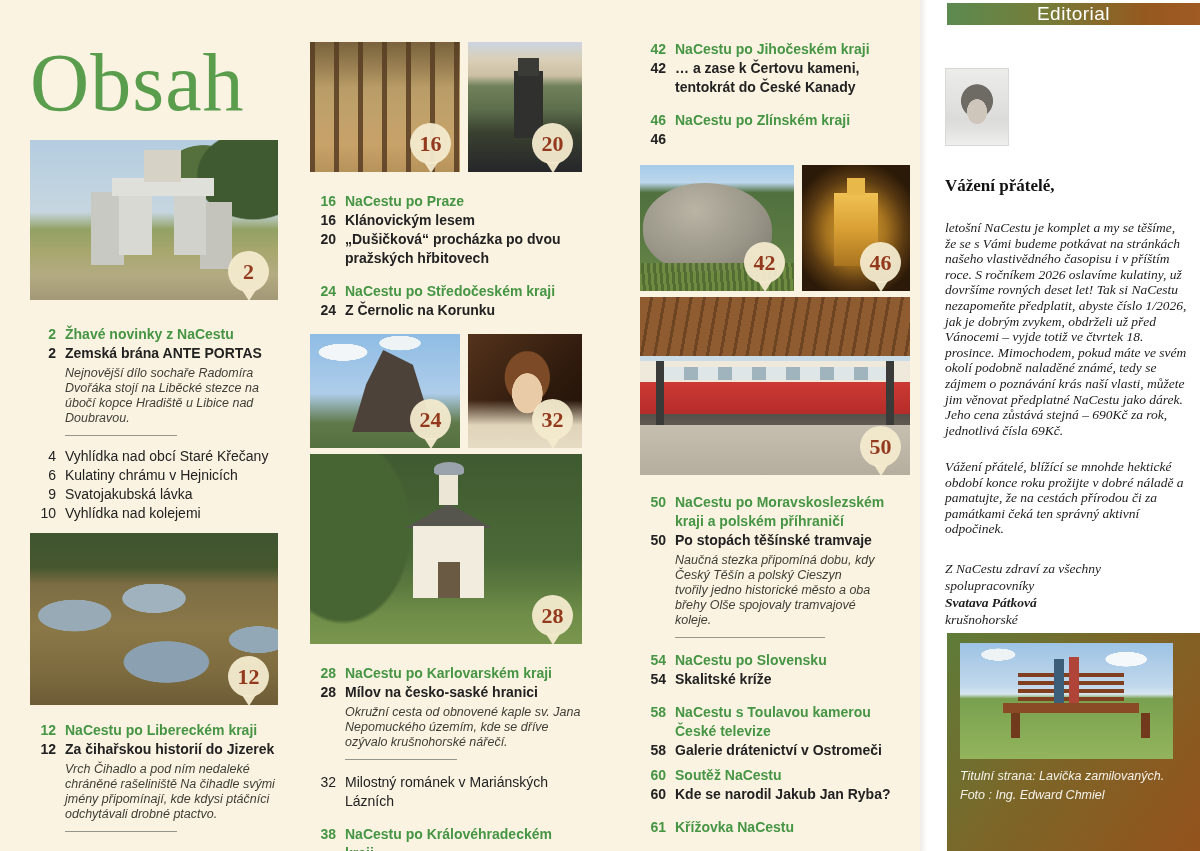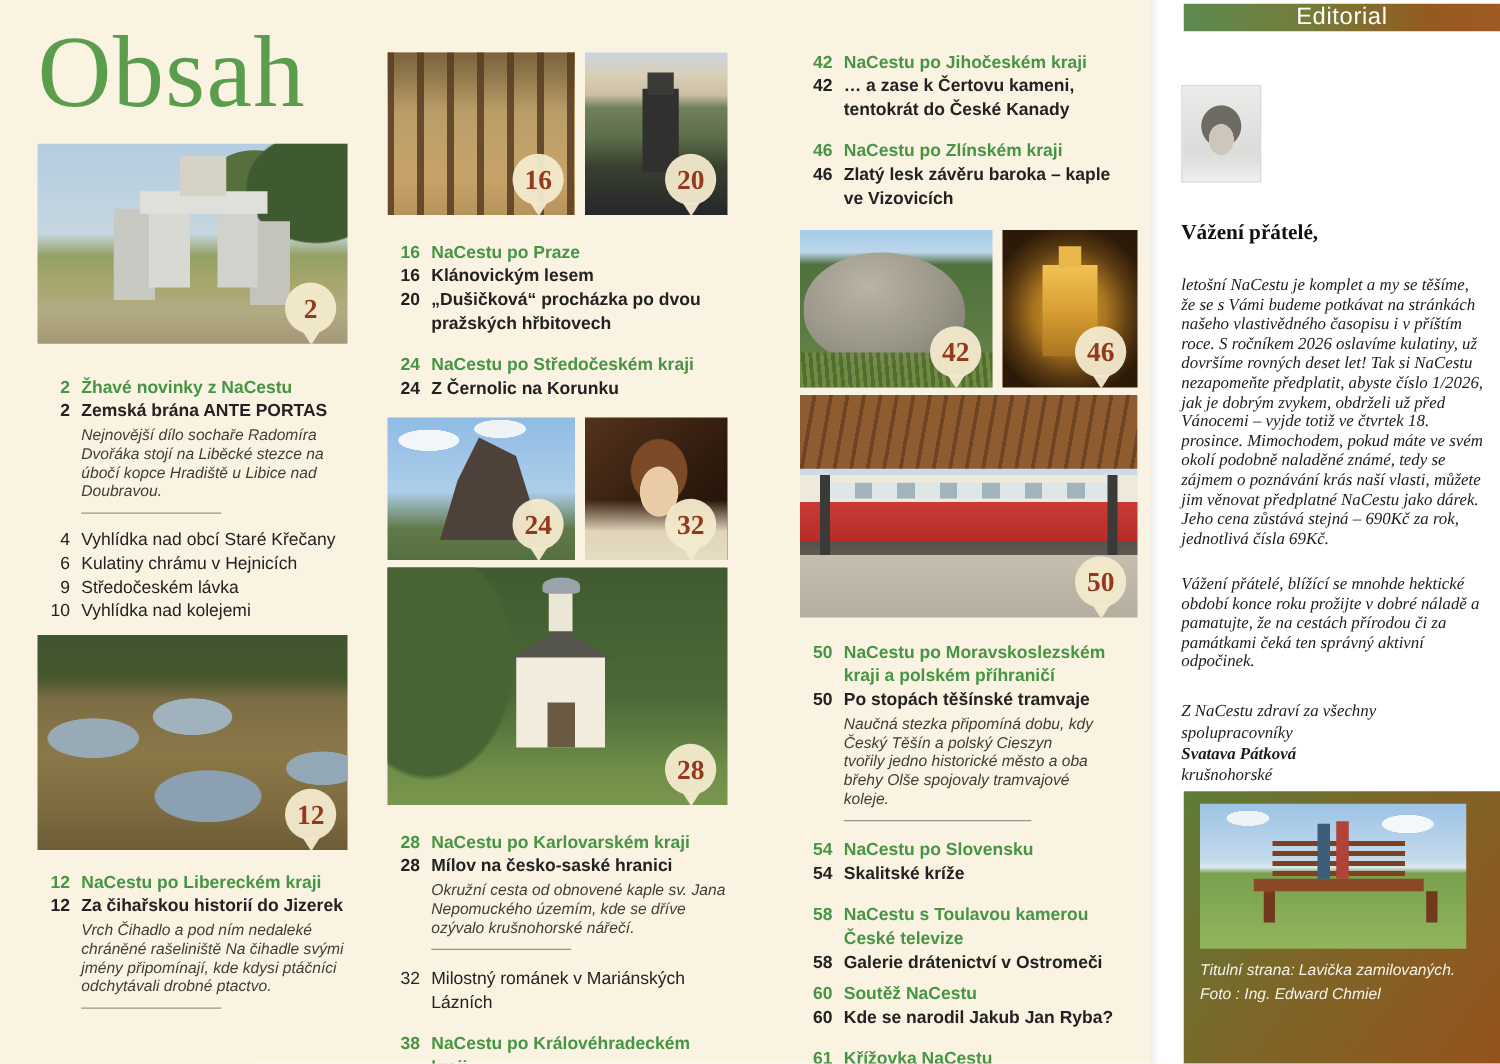--- a/index.html
+++ b/index.html
@@ -5,21 +5,21 @@
   * { margin:0; padding:0; box-sizing:border-box; }
   html,body { width:1200px; height:851px; }
   body { font-family:"Liberation Sans", sans-serif; }
   #spread { position:relative; width:1200px; height:851px; background:#fbf3e2; overflow:hidden; }
 
   .col { position:absolute; top:0; }
   #col1 { left:30px;  width:248px; }
   #col2 { left:310px; width:272px; }
   #col3 { left:640px; width:270px; }
 
-  .obsah-title { margin-top:15px; font-family:"Liberation Serif", serif; font-weight:400;
+  .obsah-title { margin-top:40px; font-family:"Liberation Serif", serif; font-weight:400;
                  font-size:82px; line-height:1.05; color:#5a9e4d; letter-spacing:1px; }
 
   
   .sec { margin-top:15px; }
   .row { display:flex; font-size:14px; line-height:19px; color:#222; }
   .row .num { flex:none; width:26px; text-align:right; margin-right:9px; }
   .row.green { color:#469544; font-weight:bold; }
   .row.bold  { font-weight:bold; }
   .row.plain { font-weight:normal; }
   .plainlist .row { line-height:19px; }
@@ -192,21 +192,21 @@
       <div class="row plain">
         <span class="num">4</span>
         <span>Vyhlídka nad obcí Staré Křečany</span>
       </div>
       <div class="row plain">
         <span class="num">6</span>
         <span>Kulatiny chrámu v Hejnicích</span>
       </div>
       <div class="row plain">
         <span class="num">9</span>
-        <span>Středočeském lávka</span>
+        <span>Svatojakubská lávka</span>
       </div>
       <div class="row plain">
         <span class="num">10</span>
         <span>Vyhlídka nad kolejemi</span>
       </div>
     </div>
 
     <div class="ph ph-bog" style="margin-top:10px; width:248px; height:172px;">
       <span class="marker">
           <span>12</span>
@@ -333,21 +333,20 @@
       </div>
     </div>
 
     <div class="sec" style="margin-top:14px;">
       <div class="row green">
         <span class="num">46</span>
         <span>NaCestu po Zlínském kraji</span>
       </div>
       <div class="row bold">
         <span class="num">46</span>
-        <span style="max-width:215px;">Zlatý lesk závěru baroka – kaple ve Vizovicích</span>
       </div>
     </div>
 
     <div class="photorow" style="margin-top:16px;">
       <div class="ph ph-boulder" style="width:154px; height:126px;">
         <i class="g g1"></i>
         <i class="g g2"></i>
         <span class="marker">
             <span>42</span>
           </span>

